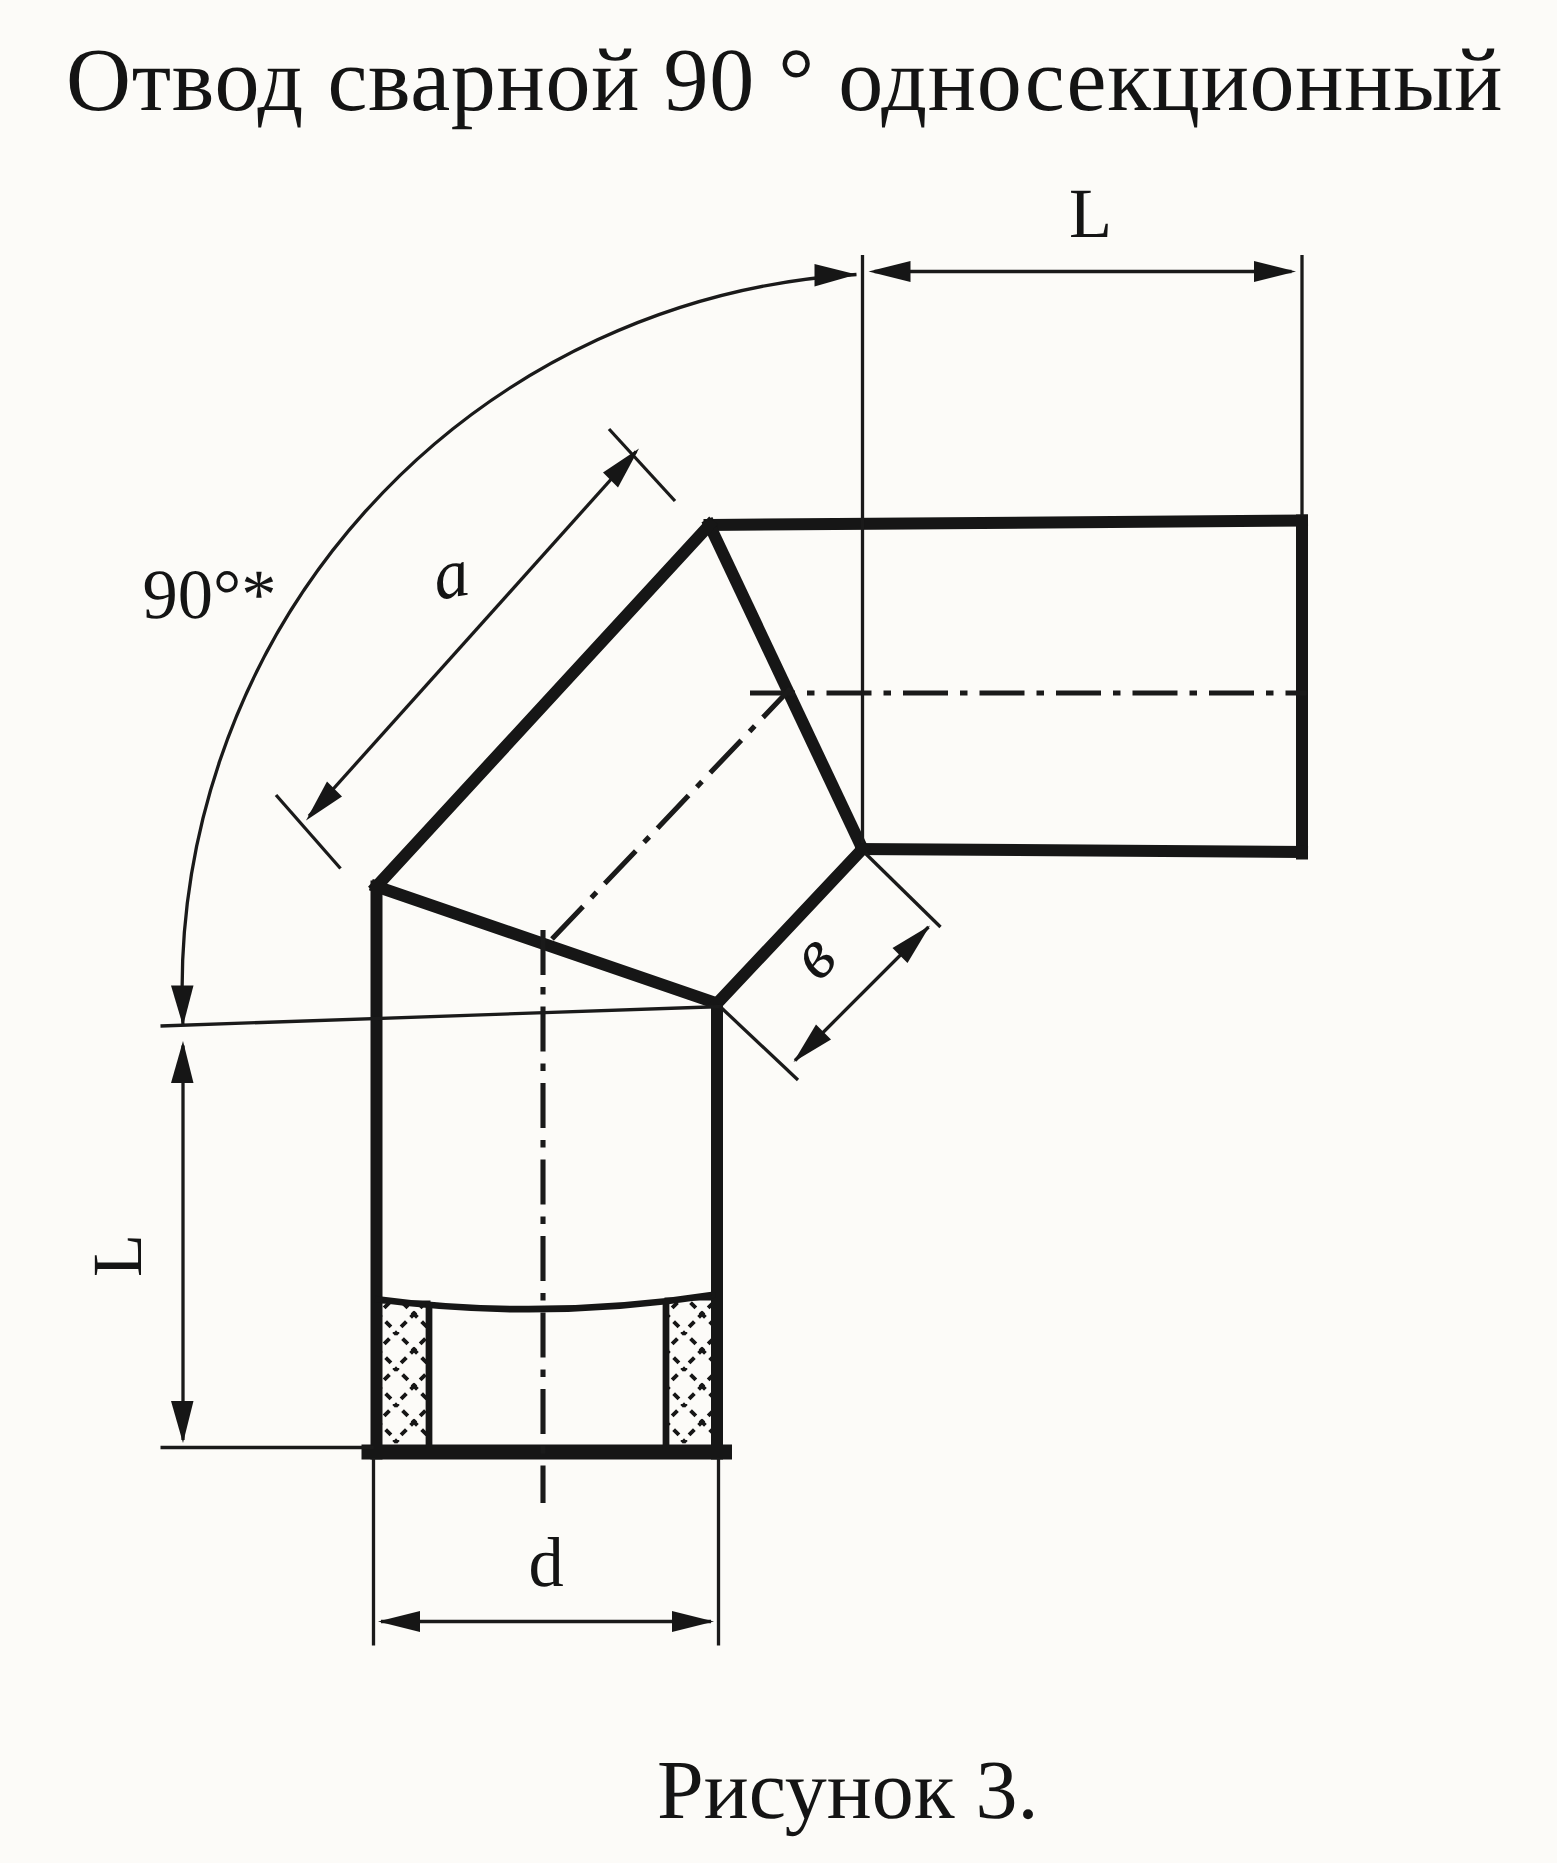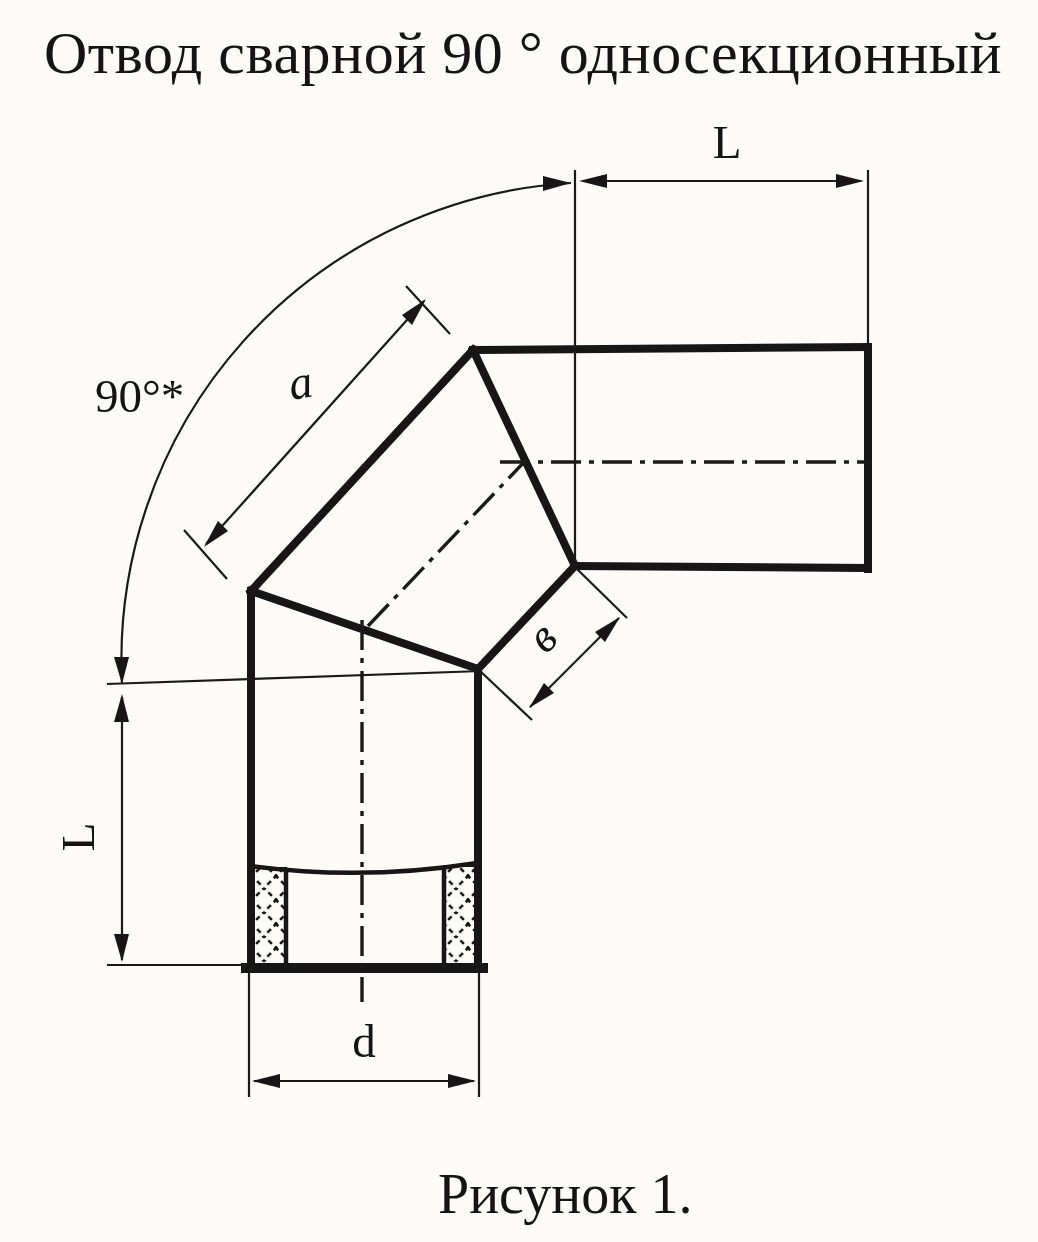--- a/index.html
+++ b/index.html
@@ -119,14 +119,14 @@
     <g>
       <line class="thin" x1="249" y1="972" x2="249" y2="1097"></line>
       <line class="thin" x1="479" y1="972" x2="479" y2="1097"></line>
       <line class="thin" x1="254" y1="1081" x2="474" y2="1081"></line>
       <polygon class="arr" points="252,1081 280,1074 280,1088"></polygon>
       <polygon class="arr" points="476,1081 448,1074 448,1088"></polygon>
       <text class="dim" x="364" y="1057" text-anchor="middle">d</text>
     </g>
   </svg>
 
-  <div class="caption">Рисунок 1.</div>
+  <div class="caption">Рисунок 3.</div>
 </div>
 
 </body></html>

